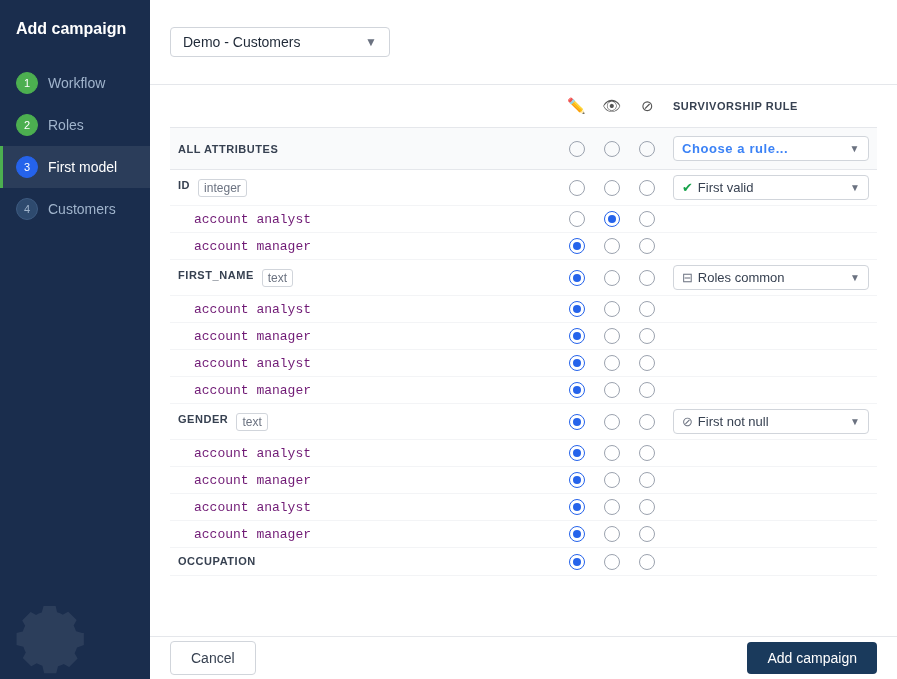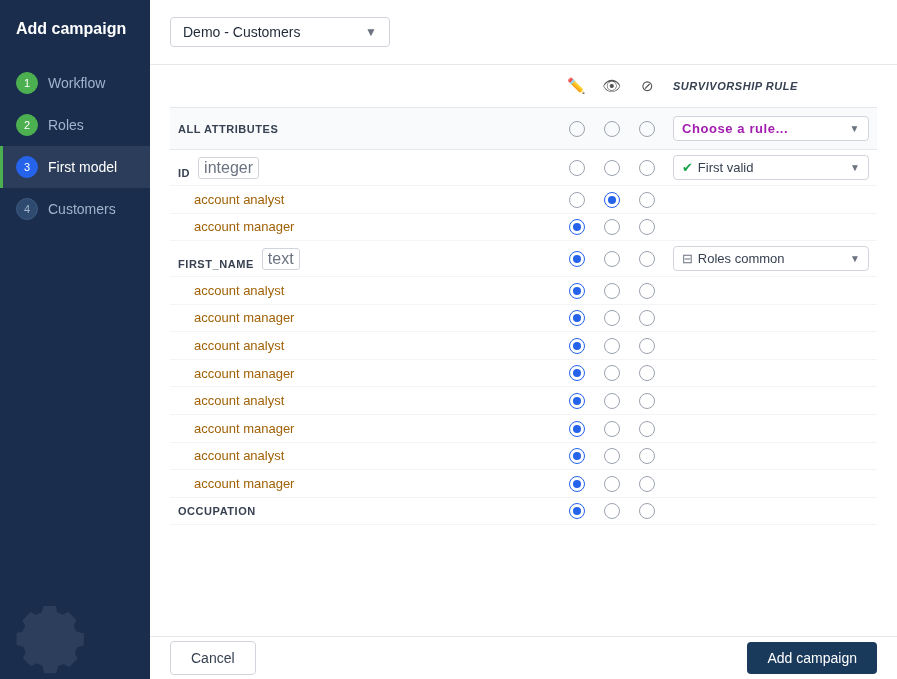--- a/index.html
+++ b/index.html
@@ -80,21 +80,21 @@
     
     .main {
       flex: 1;
       display: flex;
       flex-direction: column;
       background: white;
       overflow: hidden;
     }
 
     .main-header {
-      padding: 17px 20px;
+      padding: 27px 20px;
       border-bottom: 1px solid #e5e7eb;
     }
 
     .dataset-select {
       display: flex;
       align-items: center;
       border: 1px solid #d1d5db;
       border-radius: 4px;
       padding: 6px 12px;
       width: 220px;
@@ -148,37 +148,38 @@
     .field-row td {
       padding: 5px 8px;
       border-bottom: 1px solid #f3f4f6;
       font-size: 13px;
       color: #1f2937;
     }
 
     .sub-row td {
       padding: 5px 8px;
       font-size: 13px;
-      color: #a16207;
+      color: #701a75;
       border-bottom: 1px solid #f3f4f6;
+      font-family: Liberation Mono, monospace;
     }
     .sub-row td.role-name {
       padding-left: 24px;
     }
 
     .field-name-cell {
       display: flex;
-      align-items: flex-end;
+      align-items: flex-start;
       gap: 8px;
     }
     .type-badge {
       border: 1px solid #d1d5db;
       border-radius: 3px;
       padding: 1px 5px;
-      font-size: 16px;
+      font-size: 12px;
       color: #6b7280;
       background: white;
       flex-shrink: 0;
     }
 
     .radio-cell {
       text-align: center;
     }
 
     
@@ -221,21 +222,21 @@
       min-width: 160px;
       justify-content: space-between;
     }
     .rule-select .rule-label {
       display: flex;
       align-items: center;
       gap: 5px;
       color: #374151;
     }
     .rule-select.placeholder .rule-label {
-      color: #a21caf;
+      color: #3b82f6;
     }
     .rule-chevron {
       color: #6b7280;
       font-size: 10px;
     }
 
     
     .footer {
       padding: 4px 20px;
       display: flex;
@@ -315,21 +316,21 @@
           <th class="attr-col" style="width:55%;"></th>
           <th style="width:5%;">
             <span style="font-size:15px; color:#555;">✏️</span>
           </th>
           <th style="width:5%;">
             <span style="font-size:15px; color:#555;">👁</span>
           </th>
           <th style="width:5%;">
             <span style="font-size:15px; color:#555;">⊘</span>
           </th>
-          <th class="survivorship-col" style="width:30%;font-style:italic;">
+          <th class="survivorship-col" style="width:30%;">
             <span>SURVIVORSHIP RULE</span>
           </th>
         </tr>
       </thead>
       <tbody id="table-body">
       <tr class="attr-header-row">
   <td><span class="attr-label">ALL ATTRIBUTES</span></td>
   <td class="radio-cell"><span class="radio-btn"></span></td>
   <td class="radio-cell"><span class="radio-btn"></span></td>
   <td class="radio-cell"><span class="radio-btn"></span></td>
@@ -417,20 +418,40 @@
             <td class="radio-cell"><span class="radio-btn"></span></td>
             <td></td>
           </tr>
           <tr class="sub-row">
             <td class="role-name">account manager</td>
             <td class="radio-cell"><span class="radio-btn checked"></span></td>
             <td class="radio-cell"><span class="radio-btn"></span></td>
             <td class="radio-cell"><span class="radio-btn"></span></td>
             <td></td>
           </tr>
+          <tr class="field-row">
+            <td>
+              <div class="field-name-cell">
+                <span class="attr-label">GENDER</span>
+                <span class="type-badge">text</span>
+              </div>
+            </td>
+            <td class="radio-cell"><span class="radio-btn checked"></span></td>
+            <td class="radio-cell"><span class="radio-btn"></span></td>
+            <td class="radio-cell"><span class="radio-btn"></span></td>
+            <td>
+              <div class="rule-select">
+                <span class="rule-label">
+                  <span style="color: rgb(107, 114, 128); font-size: 13px;">⊘</span>
+                  <span>First not null</span>
+                </span>
+                <span class="rule-chevron">▼</span>
+              </div>
+            </td>
+          </tr>
           <tr class="sub-row">
             <td class="role-name">account analyst</td>
             <td class="radio-cell"><span class="radio-btn checked"></span></td>
             <td class="radio-cell"><span class="radio-btn"></span></td>
             <td class="radio-cell"><span class="radio-btn"></span></td>
             <td></td>
           </tr>
           <tr class="sub-row">
             <td class="role-name">account manager</td>
             <td class="radio-cell"><span class="radio-btn checked"></span></td>

